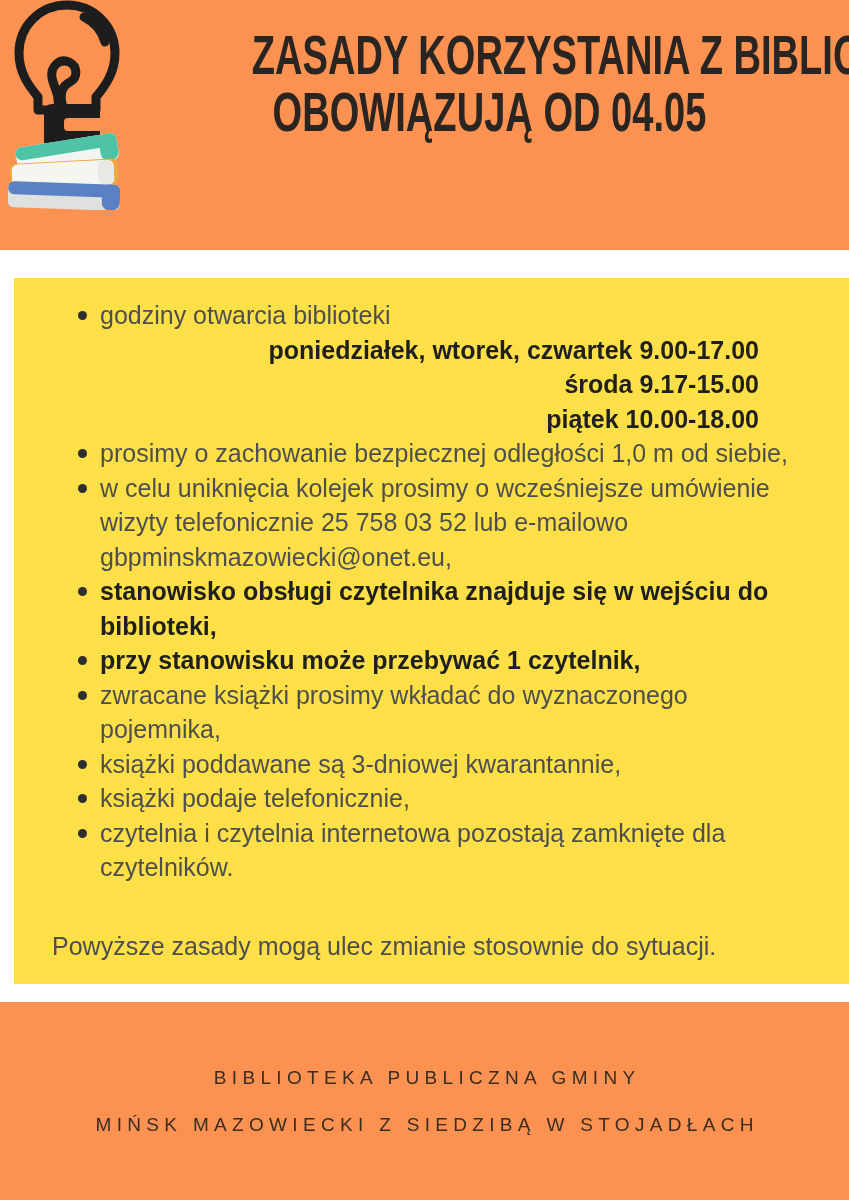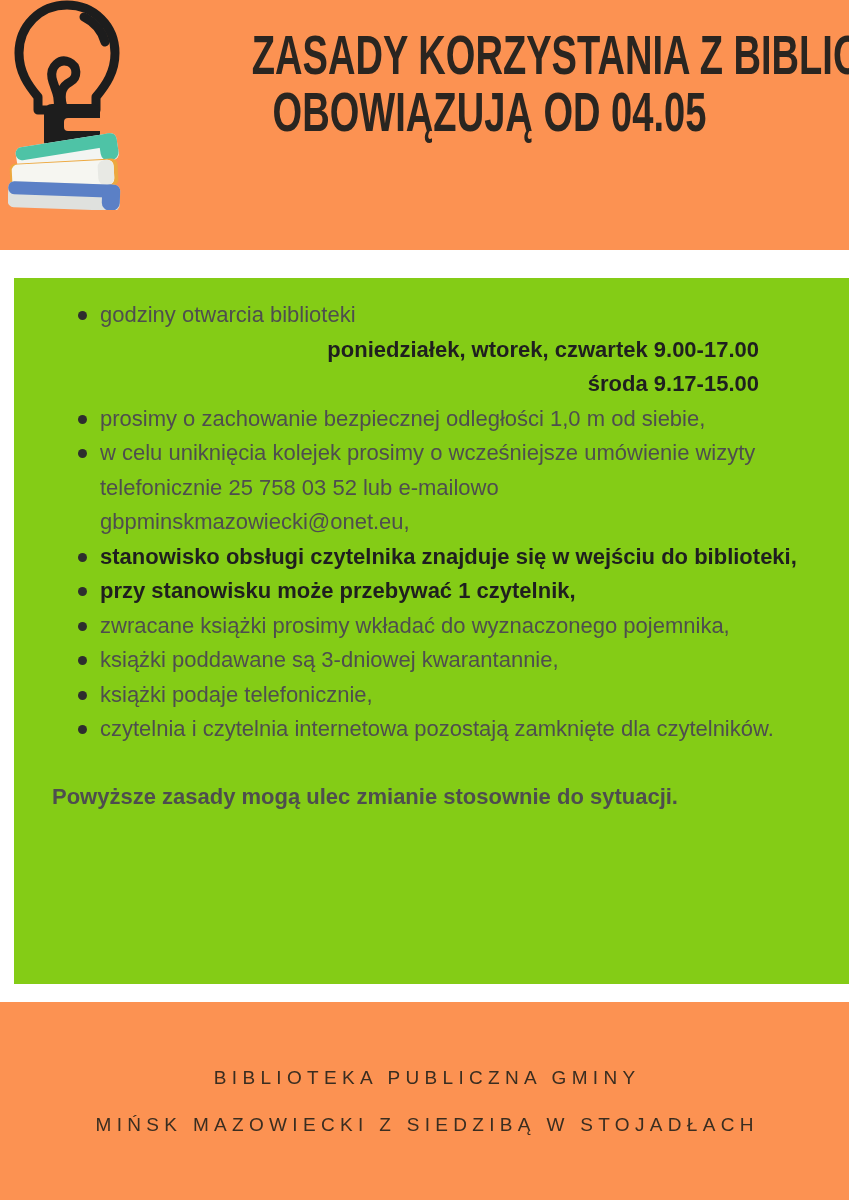--- a/index.html
+++ b/index.html
@@ -36,44 +36,43 @@
     letter-spacing:0px;
     white-space:nowrap;
     transform:scaleX(0.68);
     transform-origin:50% 50%;
   }
 
   
   .content-box {
     margin:28px 0 18px 14px;
     width:835px; height:706px;
-    background:#84cc16;
+    background:#fde047;
     padding:20px 30px 20px 26px;
     color:#4E4E4E;
-    font-size:22px;
+    font-size:25px;
     line-height:34.5px;
   }
   ul.rules { list-style:none; }
   ul.rules li { position:relative; }
   ul.rules li.bullet { padding-left:60px; padding-right:20px; }
   ul.rules li.bullet::before {
     content:"";
     position:absolute; left:38px; top:13px;
     width:9px; height:9px; border-radius:50%;
     background:#2e2e2e;
   }
   ul.rules li.center {
     text-align:right;
     padding-right:60px;
   }
   ul.rules li.bold { font-weight:bold; color:#1f1f1f; }
   .note {
-    margin-top:33px;
+    margin-top:44px;
     margin-left:12px;
-    font-weight:bold;
   }
 
   
   .banner-bottom {
     width:849px; height:198px;
     background:#FC9252;
     display:flex; flex-direction:column;
     align-items:center; justify-content:center;
     color:#3A2D20;
     gap:24px;
@@ -125,20 +124,21 @@
       <span class="title-line">ZASADY KORZYSTANIA Z BIBLIOTEKI</span>
       <span class="title-line">OBOWIĄZUJĄ OD 04.05</span>
     </h1>
   </header>
 
   <main class="content-box">
     <ul class="rules" id="rules-list">
         <li class="bullet">godziny otwarcia biblioteki</li>
         <li class="center bold">poniedziałek, wtorek, czwartek 9.00-17.00</li>
         <li class="center bold">środa 9.17-15.00</li>
+        <li class="center bold">piątek 10.00-18.00</li>
         <li class="bullet">prosimy o zachowanie bezpiecznej odległości 1,0 m od siebie,</li>
         <li class="bullet">w celu uniknięcia kolejek prosimy o wcześniejsze umówienie wizyty telefonicznie 25 758 03 52 lub e-mailowo gbpminskmazowiecki@onet.eu,</li>
         <li class="bullet bold">stanowisko obsługi czytelnika znajduje się w wejściu do biblioteki,</li>
         <li class="bullet bold">przy stanowisku może przebywać 1 czytelnik,</li>
         <li class="bullet">zwracane książki prosimy wkładać do wyznaczonego pojemnika,</li>
         <li class="bullet">książki poddawane są 3-dniowej kwarantannie,</li>
         <li class="bullet">książki podaje telefonicznie,</li>
         <li class="bullet">czytelnia i czytelnia internetowa pozostają zamknięte dla czytelników.</li>
       </ul>
     <p class="note">Powyższe zasady mogą ulec zmianie stosownie do sytuacji.</p>

